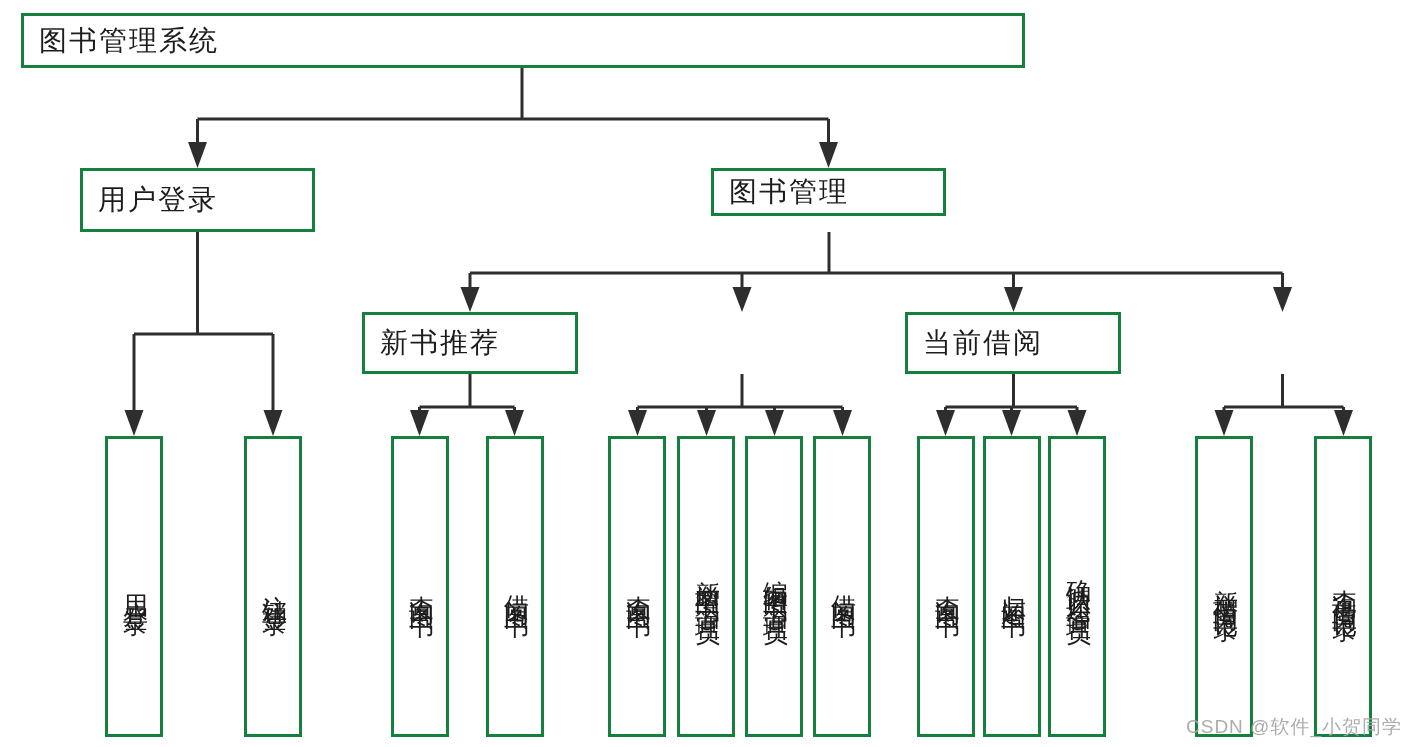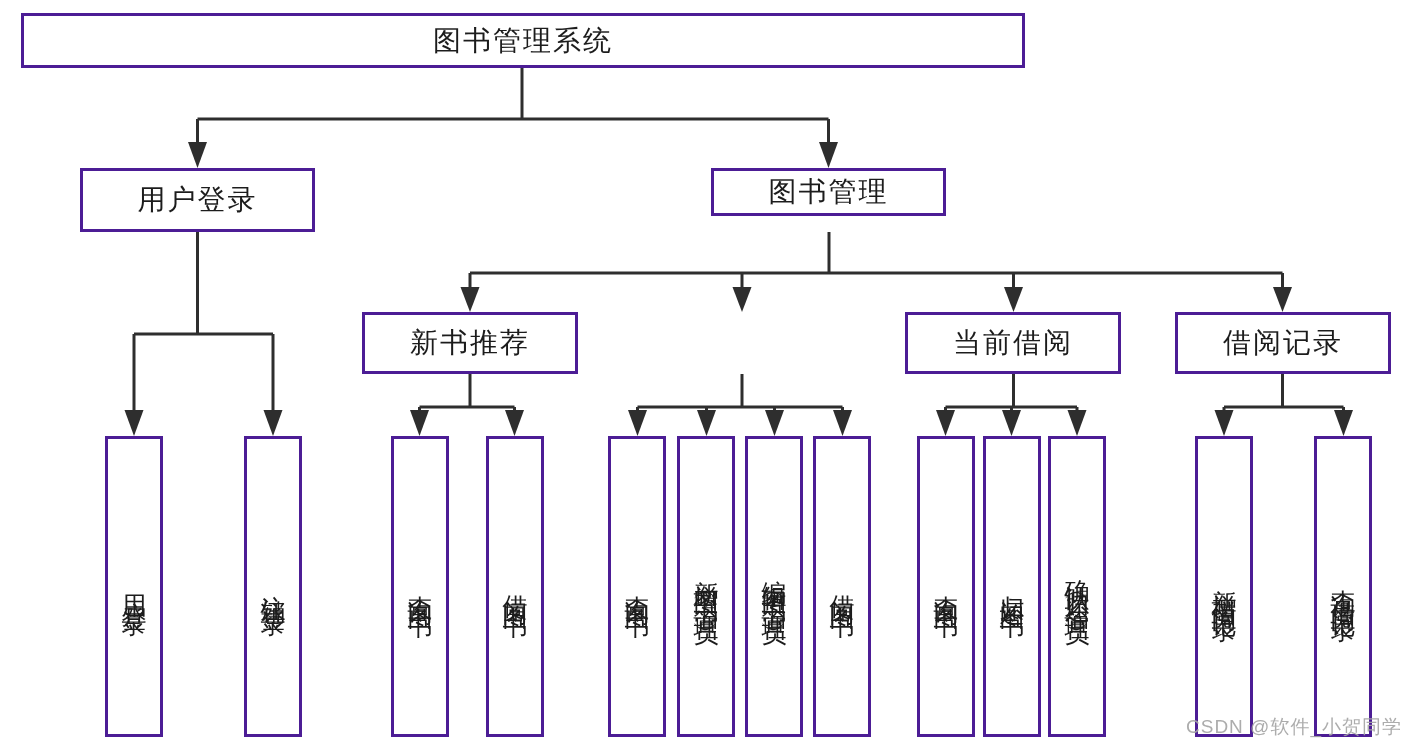--- a/index.html
+++ b/index.html
@@ -8,23 +8,23 @@
     width:1405px;height:747px;
     background:#ffffff;
     overflow:hidden;
     font-family:"Liberation Sans","DejaVu Sans",sans-serif;
     color:#1c1c1c;
   }
   #wires{position:absolute;left:0;top:0;width:1405px;height:747px;}
   .box{
     position:absolute;
     background:#ffffff;
-    border:3px solid #4c1d95;
+    border:3px solid #15803d;
     box-sizing:border-box;
-    display:flex;align-items:center;justify-content:center;
+    display:flex;align-items:center;justify-content:flex-start;padding-left:15px;
   }
   .h-box{font-size:28px;letter-spacing:2px;}
   .v-box .vtext{
     writing-mode:vertical-rl;
     text-orientation:mixed;
     font-size:25px;
     letter-spacing:6px;
     line-height:1;
     white-space:nowrap;
   }
@@ -153,23 +153,20 @@
   <div class="box h-box n-mgmt">
     <span>图书管理</span>
   </div>
 
   <div class="box h-box n-l3a">
     <span>新书推荐</span>
   </div>
   <div class="box h-box n-l3c">
     <span>当前借阅</span>
   </div>
-  <div class="box h-box n-l3d">
-    <span>借阅记录</span>
-  </div>
 
   <div class="box v-box leaf lf1">
     <span class="vtext">用户登录</span>
   </div>
   <div class="box v-box leaf lf2">
     <span class="vtext">注销登录</span>
   </div>
 
   <div class="box v-box leaf lf3">
     <span class="vtext">查询图书</span>

